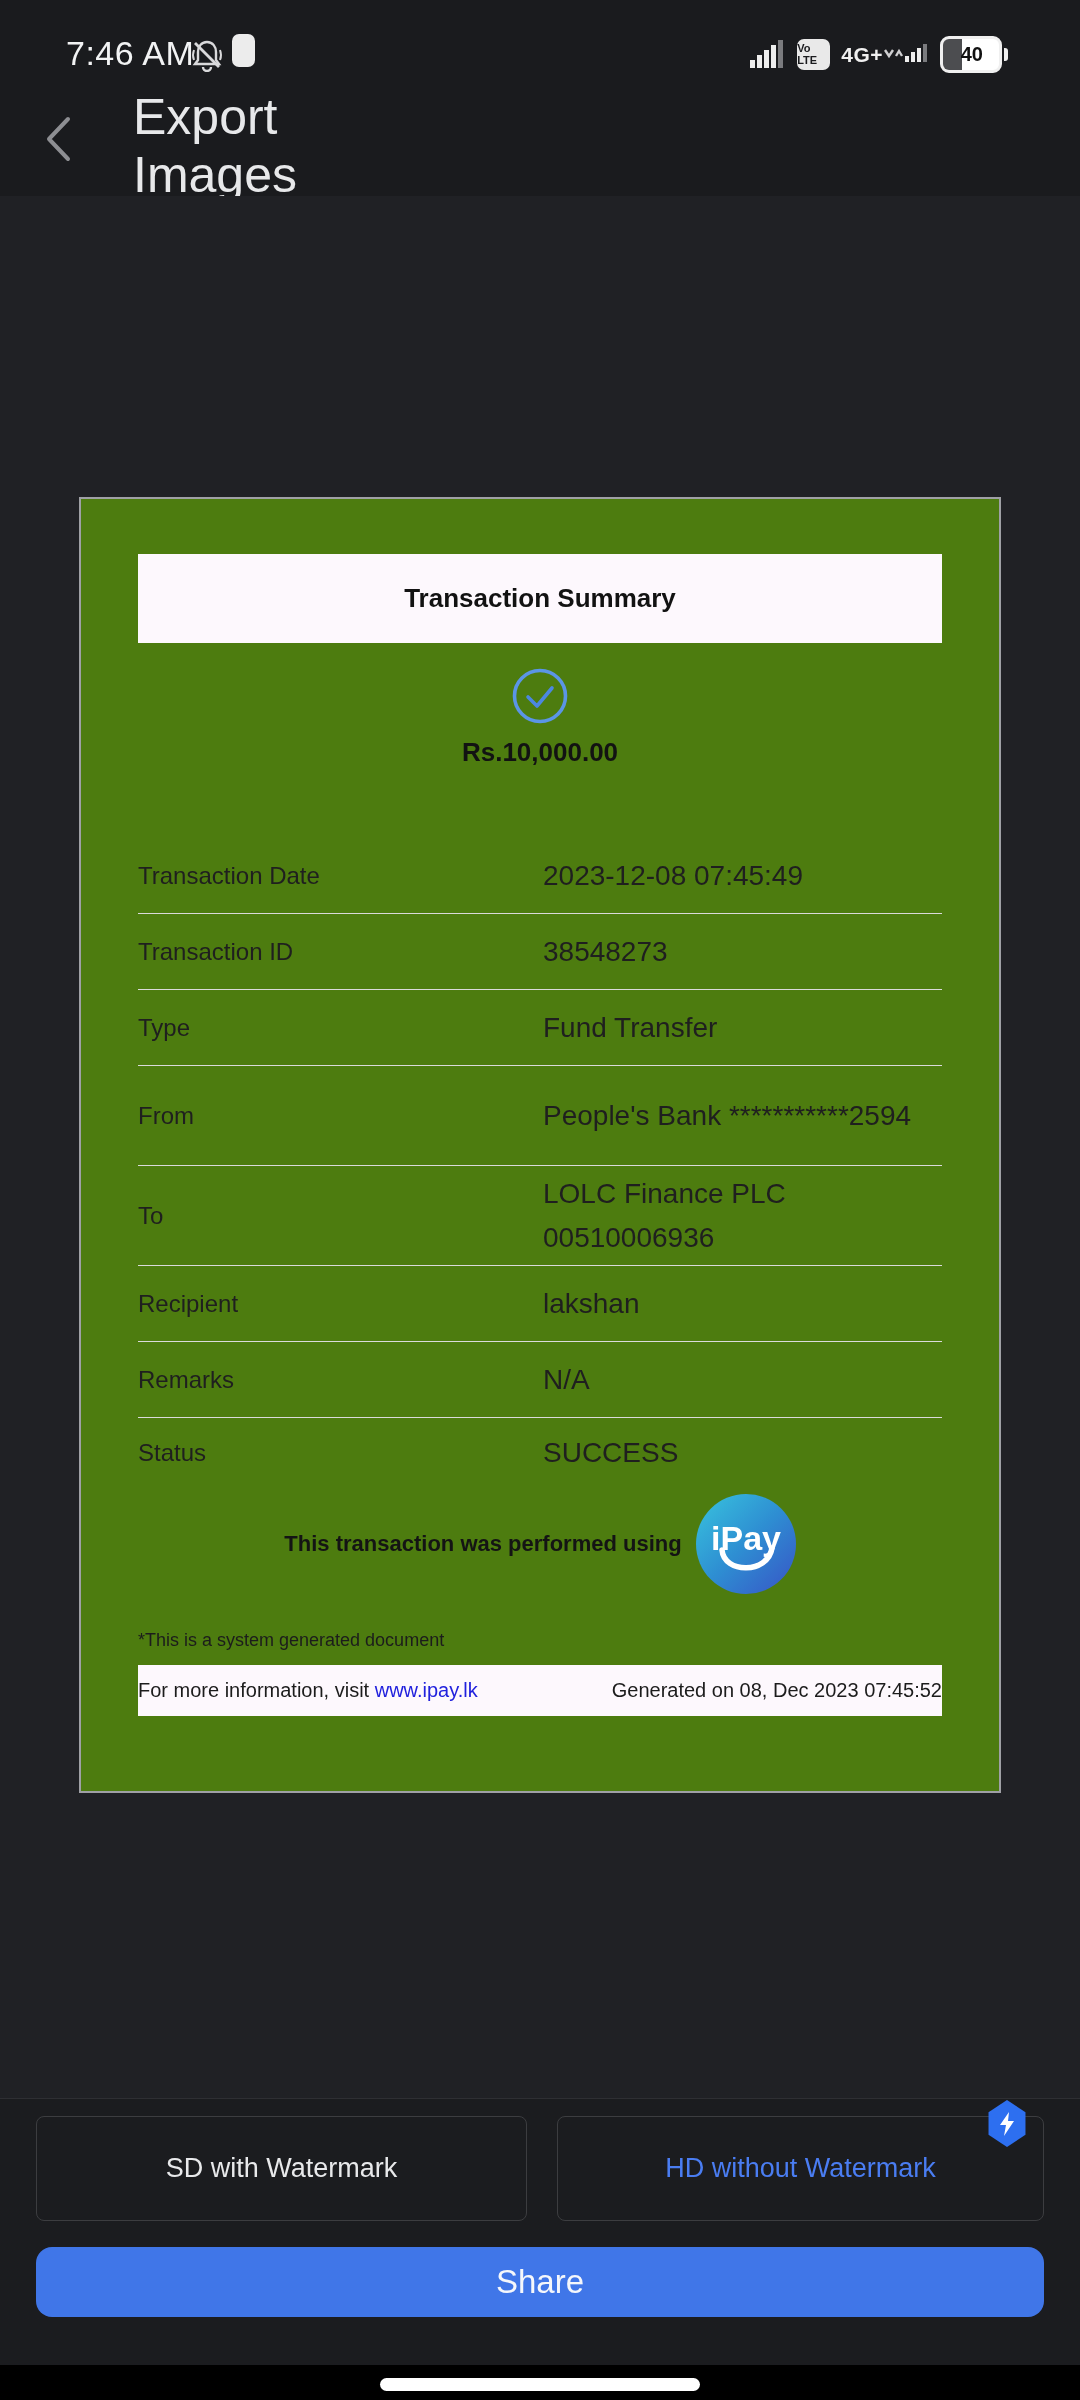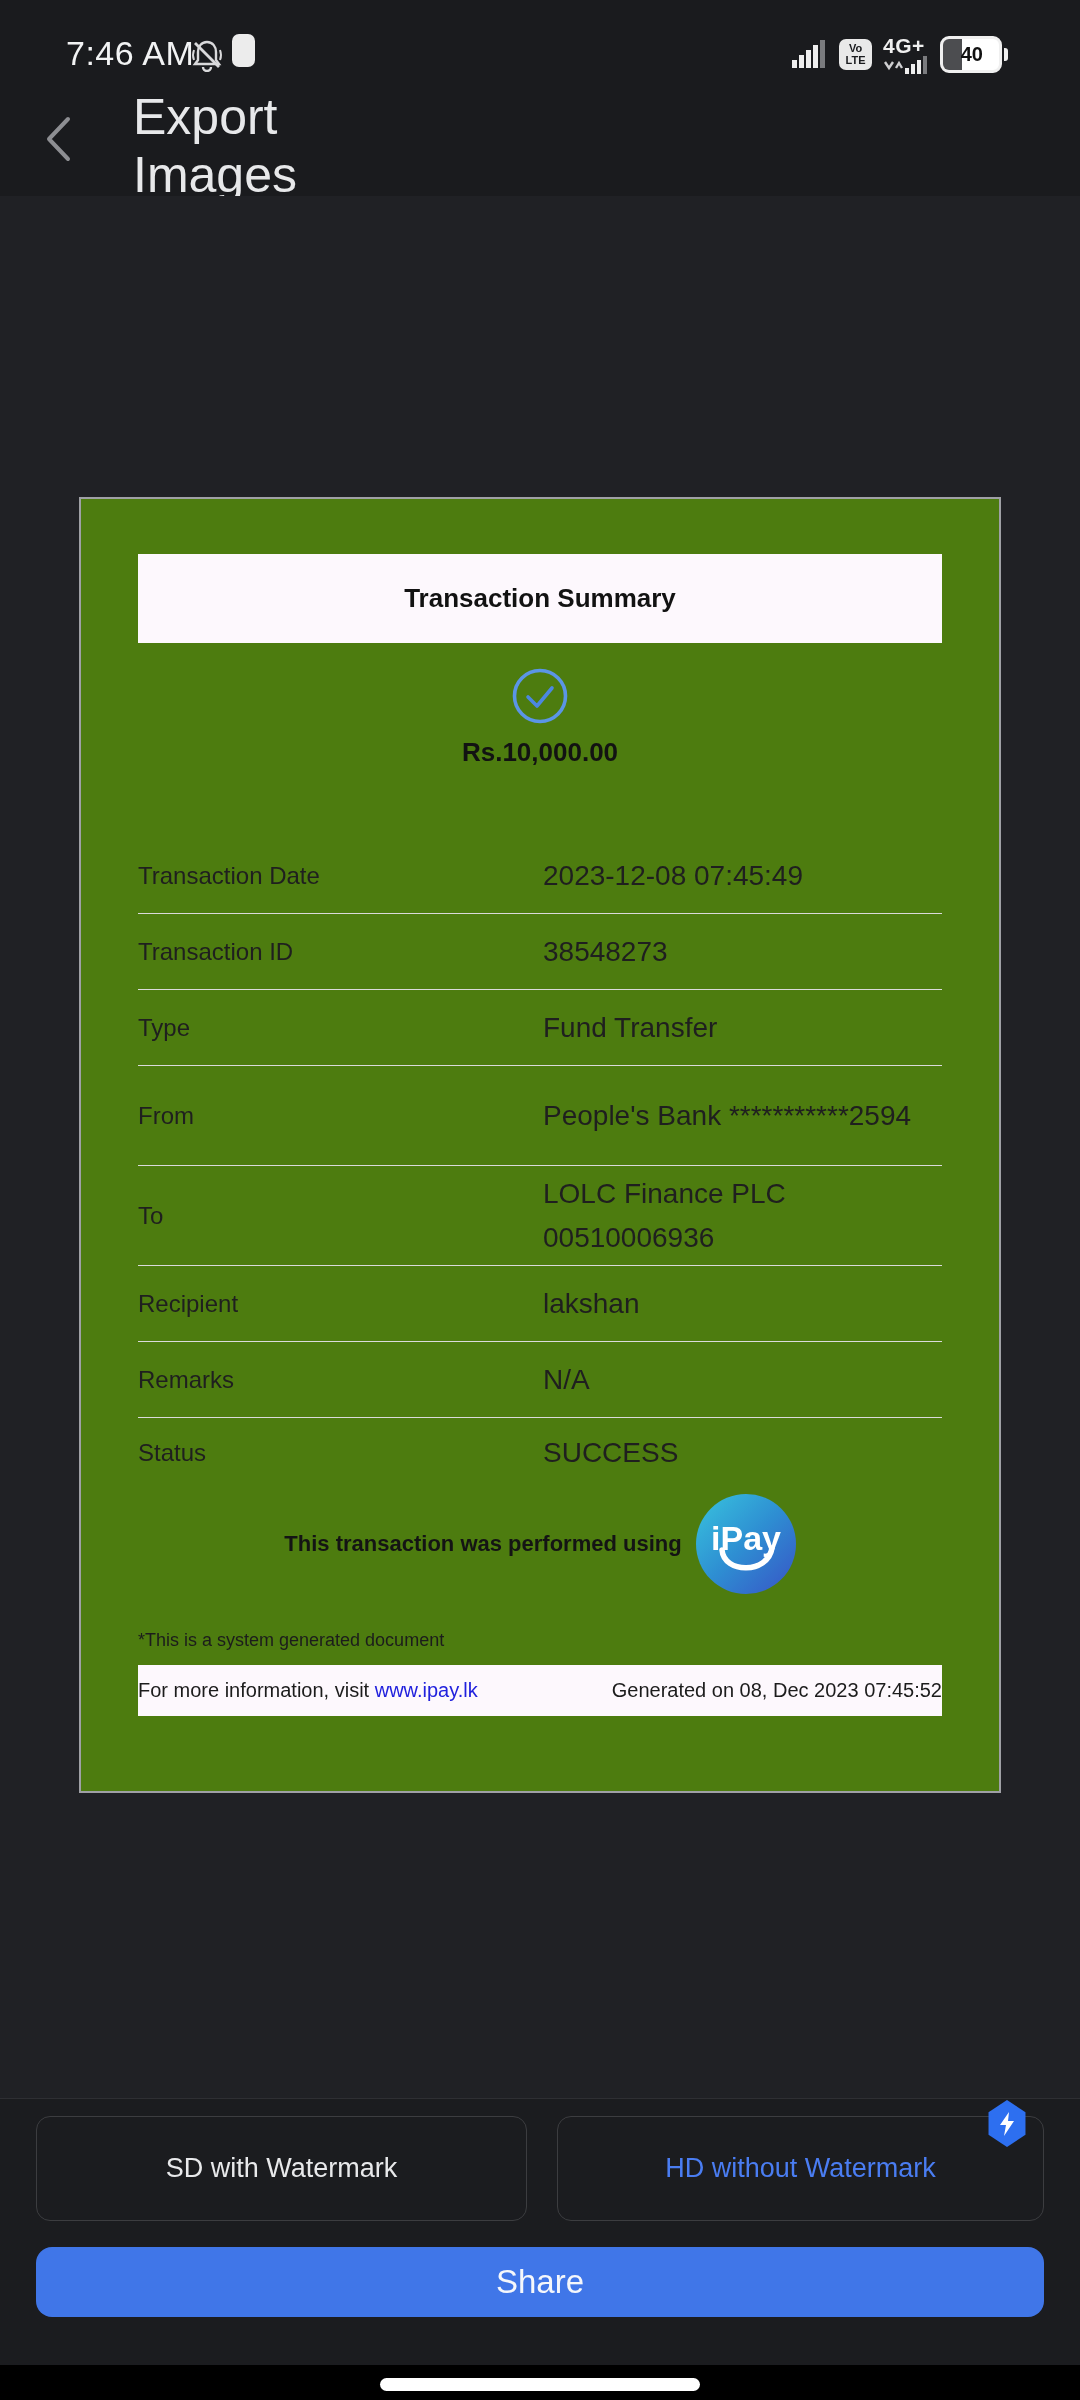--- a/index.html
+++ b/index.html
@@ -8,22 +8,22 @@
     background:#202125;font-family:"Liberation Sans",sans-serif;
     -webkit-font-smoothing:antialiased;
   }
   
   .topbar{position:absolute;left:0;top:0;width:1080px;height:196px;background:#1a1b1e;overflow:hidden;z-index:1;}
   .status-row{position:absolute;left:0;top:30px;width:1080px;height:48px;}
   .time{position:absolute;left:66px;top:4px;font-size:34px;font-weight:500;color:#f2f3f4;letter-spacing:.5px;}
   .mute-icon{position:absolute;left:190px;top:8px;width:34px;height:34px;}
   .white-chip{position:absolute;left:232px;top:4px;width:23px;height:33px;border-radius:7px;background:#ececec;}
   .right-cluster{position:absolute;right:72px;top:2px;height:44px;display:flex;align-items:center;gap:11px;}
-  .volte{width:33px;height:31px;background:#e9e9e9;border-radius:7px;color:#1a1b1e;font-weight:700;font-size:11px;line-height:1;display:flex;flex-direction:column;align-items:center;justify-content:center;gap:1px;}
-  .fourg{display:flex;flex-direction:column;align-items:flex-start;line-height:1;}
+  .volte{width:33px;height:31px;background:#e9e9e9;border-radius:7px;color:#1a1b1e;font-weight:700;font-size:11px;line-height:1;display:flex;flex-direction:column;align-items:flex-start;justify-content:center;gap:1px;}
+  .fourg{display:flex;flex-direction:row;align-items:flex-start;line-height:1;}
   .fourg .g{color:#f0f0f0;font-size:21px;font-weight:700;letter-spacing:.5px;}
   .battery{position:relative;width:56px;height:31px;border:3px solid #f0f0f0;border-radius:9px;background:#fff;overflow:hidden;display:flex;align-items:center;justify-content:flex-end;}
   .battery .fill{position:absolute;left:0;top:0;bottom:0;width:34%;background:#4c4d50;}
   .battery .pct{position:relative;z-index:1;color:#111;font-size:20px;font-weight:700;padding-right:16px;}
   .battery-nub{width:4px;height:13px;background:#f0f0f0;border-radius:0 3px 3px 0;margin-left:2px;}
   .bat-wrap{display:flex;align-items:center;}
   .back-btn{position:absolute;left:36px;top:108px;width:44px;height:62px;display:flex;align-items:center;justify-content:center;}
   .page-title{position:absolute;left:133px;top:88px;width:230px;font-size:50px;line-height:58px;font-weight:400;color:#e7e8ea;}
   
   .card{
@@ -43,21 +43,21 @@
   .rvals{flex:1;font-size:28px;color:#1f1f1f;line-height:44px;}
   .performed{margin-top:6px;display:flex;align-items:center;justify-content:center;gap:14px;}
   .performed-text{font-size:22px;font-weight:700;color:#141414;}
   .ipay-logo{width:100px;height:100px;flex:none;}
   .footnote{margin-top:36px;font-size:18px;color:#1c1c1c;}
   .footer-band{margin-top:14px;height:51px;background:#fdf8fd;display:flex;align-items:center;justify-content:space-between;font-size:20px;color:#1c1c1c;}
   .footer-link{color:#2121dd;}
   
   .sheet{position:absolute;left:0;top:2098px;width:1080px;height:267px;background:#1b1c1f;border-top:1px solid #2e2f33;box-sizing:border-box;}
   .choice-row{position:absolute;left:36px;top:17px;display:flex;gap:30px;}
-  .choice-btn{width:491px;height:105px;box-sizing:border-box;border:1px solid #3c3d40;border-radius:14px;background:transparent;display:flex;align-items:center;justify-content:center;font-size:27px;}
+  .choice-btn{width:491px;height:105px;box-sizing:border-box;border:1px solid #3c3d40;border-radius:8px;background:transparent;display:flex;align-items:center;justify-content:center;font-size:27px;}
   .choice-btn.hd{width:487px;}
   .sd-text{color:#e8e9eb;}
   .hd-text{color:#4a7df2;}
   .boost-badge{position:absolute;left:986px;top:1px;width:42px;height:47px;background:#2d6ff0;clip-path:polygon(50% 0%,94% 26%,94% 74%,50% 100%,6% 74%,6% 26%);display:flex;align-items:center;justify-content:center;}
   .share-btn{position:absolute;left:36px;top:148px;width:1008px;height:70px;border-radius:16px;background:#4076e8;display:flex;align-items:center;justify-content:center;color:#f5f7fb;font-size:33px;}
   
   .navbar{position:absolute;left:0;top:2365px;width:1080px;height:35px;background:#000;}
   .home-pill{position:absolute;left:380px;top:13px;width:320px;height:13px;border-radius:7px;background:#fff;}
 </style>
 </head>

